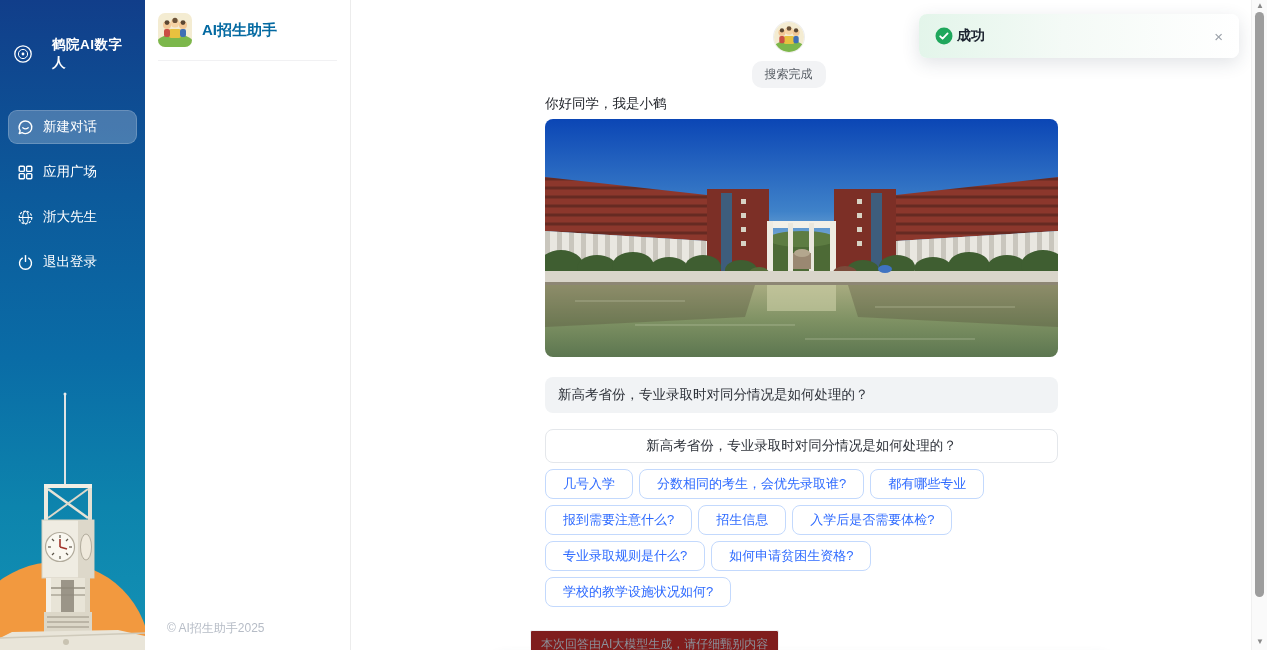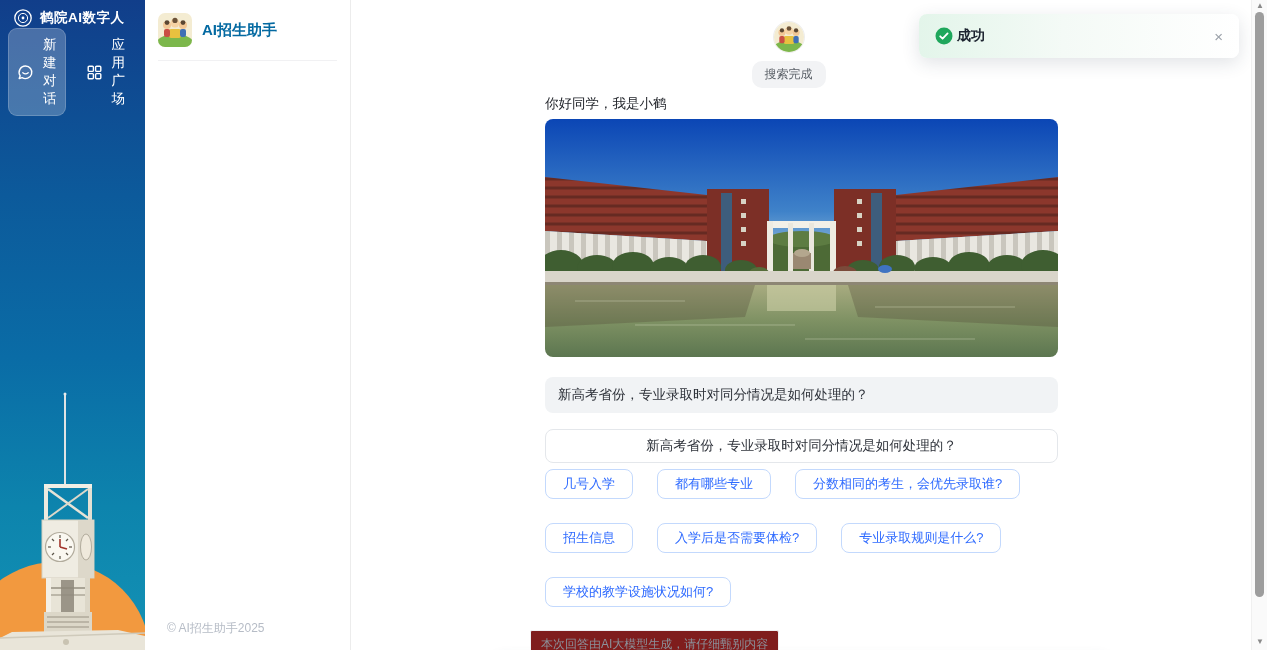--- a/index.html
+++ b/index.html
@@ -2,23 +2,23 @@
 <html><head>
 <meta charset="utf-8">
 <style>
   * { margin:0; padding:0; box-sizing:border-box; }
   html,body { width:1267px; height:650px; overflow:hidden; font-family:"Liberation Sans","DejaVu Sans",sans-serif; background:#fff; }
   .app { display:flex; width:1267px; height:650px; }
 
   
   .primary-sidebar { position:relative; width:145px; flex:0 0 145px; height:650px; overflow:hidden;
     background:linear-gradient(180deg,#113e8a 0%,#0c5a9b 30%,#0a6ca6 55%,#0d84ad 78%,#1392b5 100%); color:#fff; z-index:3; }
-  .brand { display:flex; align-items:center; gap:7px; padding:8px 10px 0 13px; font-size:13.5px; font-weight:bold; letter-spacing:.5px; }
+  .brand { display:flex; align-items:center; gap:19px; padding:36px 10px 0 13px; font-size:13.5px; font-weight:bold; letter-spacing:.5px; }
   .brand svg { flex:0 0 auto; }
-  .side-nav { padding:0 8px; display:flex; flex-direction:row; gap:11px; }
+  .side-nav { margin-top:38px; padding:0 8px; display:flex; flex-direction:column; gap:11px; }
   .nav-item { display:flex; align-items:center; gap:9px; padding:8px 9px; border-radius:9px; font-size:13.5px; cursor:pointer; }
   .nav-item.active { background:rgba(255,255,255,.24); box-shadow:inset 0 0 0 1px rgba(255,255,255,.18); }
   .nav-item svg { flex:0 0 auto; }
   .tower-art { position:absolute; left:0; bottom:0; width:145px; height:262px; pointer-events:none; }
 
   
   .secondary-sidebar { position:relative; width:206px; flex:0 0 206px; background:#fff; border-right:1px solid #ececec; padding:13px 13px 0 13px; z-index:2; }
   .agent-header { display:flex; align-items:center; gap:10px; padding-bottom:13px; border-bottom:1px solid #f1f1f3; }
   .agent-avatar { width:34px; height:34px; border-radius:7px; overflow:hidden; flex:0 0 auto; }
   .agent-name { font-size:15px; font-weight:bold; color:#0369a1; }
@@ -28,21 +28,21 @@
   
   .chat-main { flex:1; position:relative; background:#fff; padding:22px 15px 0 0; display:flex; flex-direction:column; align-items:center; }
   .chat-column { width:513px; position:relative; }
   .msg-header { display:flex; align-items:center; gap:9px; margin-left:-26px;flex-direction:column; }
   .bot-avatar { width:30px; height:30px; border-radius:50%; overflow:hidden; flex:0 0 auto; box-shadow:0 0 0 1px #eee; }
   .status-pill { background:#f2f3f5; color:#5b6168; font-size:12px; padding:5px 13px; border-radius:10px; }
   .greeting { margin-top:7px; font-size:13.5px; color:#23262c; }
   .campus-photo { margin-top:6px; width:513px; height:238px; border-radius:8px; overflow:hidden; }
   .q-gray { margin-top:20px; background:#f1f3f5; border-radius:8px; padding:9px 13px; font-size:13.5px; color:#2e323a; }
   .q-outline { margin-top:16px; border:1px solid #e4e7eb; border-radius:8px; padding:7px 10px; font-size:13.5px; color:#2e323a; text-align:center; cursor:pointer; }
-  .chips { margin-top:6px; display:flex; flex-wrap:wrap; gap:24px; }
+  .chips { margin-top:6px; display:flex; flex-wrap:wrap; gap:6px; }
   .chip { border:1px solid #c3d9fd; border-radius:8px; background:#fff; color:#2f6bff; font-size:13px; padding:5px 17px; cursor:pointer; white-space:nowrap; }
   .composer { width:617px; margin-top:23px; }
   .ai-note { display:inline-block; margin-left:37px; border:1px solid #f0f0f2; border-bottom:none; background:#7f1d1d; color:#8b9099; font-size:12px; padding:5px 10px; border-radius:2px; }
   .input-bar { width:617px; height:50px; background:#fff; border-radius:12px; box-shadow:0 0 14px rgba(70,90,120,.14); display:flex; align-items:center; padding:0 10px 0 16px; }
 
   
   .toast { position:fixed; top:14px; right:28px; width:320px; height:44px; border-radius:8px;
     background:linear-gradient(90deg,#e3f5ea 0%,#f4faf6 45%,#ffffff 100%); box-shadow:0 5px 18px rgba(40,60,80,.14);
     display:flex; align-items:center; gap:4px; padding:0 16px; z-index:9; }
   .toast-text { font-size:14px; font-weight:bold; color:#1d2430; }
@@ -78,20 +78,28 @@
         <span>新建对话</span>
       </div>
       <div class="nav-item">
         <svg width="17" height="17" viewBox="0 0 17 17">
           <rect x="2.2" y="2.2" width="5.2" height="5.2" rx="1" fill="none" stroke="#fff" stroke-width="1.4"></rect>
           <rect x="9.6" y="2.2" width="5.2" height="5.2" rx="1" fill="none" stroke="#fff" stroke-width="1.4"></rect>
           <rect x="2.2" y="9.6" width="5.2" height="5.2" rx="1" fill="none" stroke="#fff" stroke-width="1.4"></rect>
           <rect x="9.6" y="9.6" width="5.2" height="5.2" rx="1" fill="none" stroke="#fff" stroke-width="1.4"></rect>
         </svg>
         <span>应用广场</span>
+      </div>
+      <div class="nav-item">
+        <svg width="17" height="17" viewBox="0 0 17 17">
+          <circle cx="8.5" cy="8.5" r="6.3" fill="none" stroke="#fff" stroke-width="1.2" stroke-dasharray="2.4 1.4"></circle>
+          <ellipse cx="8.5" cy="8.5" rx="2.8" ry="6.3" fill="none" stroke="#fff" stroke-width="1"></ellipse>
+          <line x1="2.2" y1="8.5" x2="14.8" y2="8.5" stroke="#fff" stroke-width="1"></line>
+        </svg>
+        <span>浙大先生</span>
       </div>
       <div class="nav-item">
         <svg width="17" height="17" viewBox="0 0 17 17">
           <path d="M5.3 4.2a6 6 0 1 0 6.4 0" fill="none" stroke="#fff" stroke-width="1.4" stroke-linecap="round"></path>
           <line x1="8.5" y1="1.6" x2="8.5" y2="7.4" stroke="#fff" stroke-width="1.4" stroke-linecap="round"></line>
         </svg>
         <span>退出登录</span>
       </div>
     </nav>
 
@@ -269,25 +277,27 @@
               <line x1="260" y1="220" x2="430" y2="220"></line>
           </g>
         </svg>
       </div>
 
       <div class="q-gray">新高考省份，专业录取时对同分情况是如何处理的？</div>
       <div class="q-outline">新高考省份，专业录取时对同分情况是如何处理的？</div>
 
       <div class="chips">
         <span class="chip">几号入学</span>
+        <span class="chip">分数相同的考生，会优先录取谁?</span>
         <span class="chip">都有哪些专业</span>
-        <span class="chip">分数相同的考生，会优先录取谁?</span>
+        <span class="chip">报到需要注意什么?</span>
         <span class="chip">招生信息</span>
         <span class="chip">入学后是否需要体检?</span>
         <span class="chip">专业录取规则是什么?</span>
+        <span class="chip">如何申请贫困生资格?</span>
         <span class="chip">学校的教学设施状况如何?</span>
       </div>
     </div>
 
     <div class="composer">
       <div class="ai-note">本次回答由AI大模型生成，请仔细甄别内容</div>
       <div class="input-bar">
         
         
       </div>

